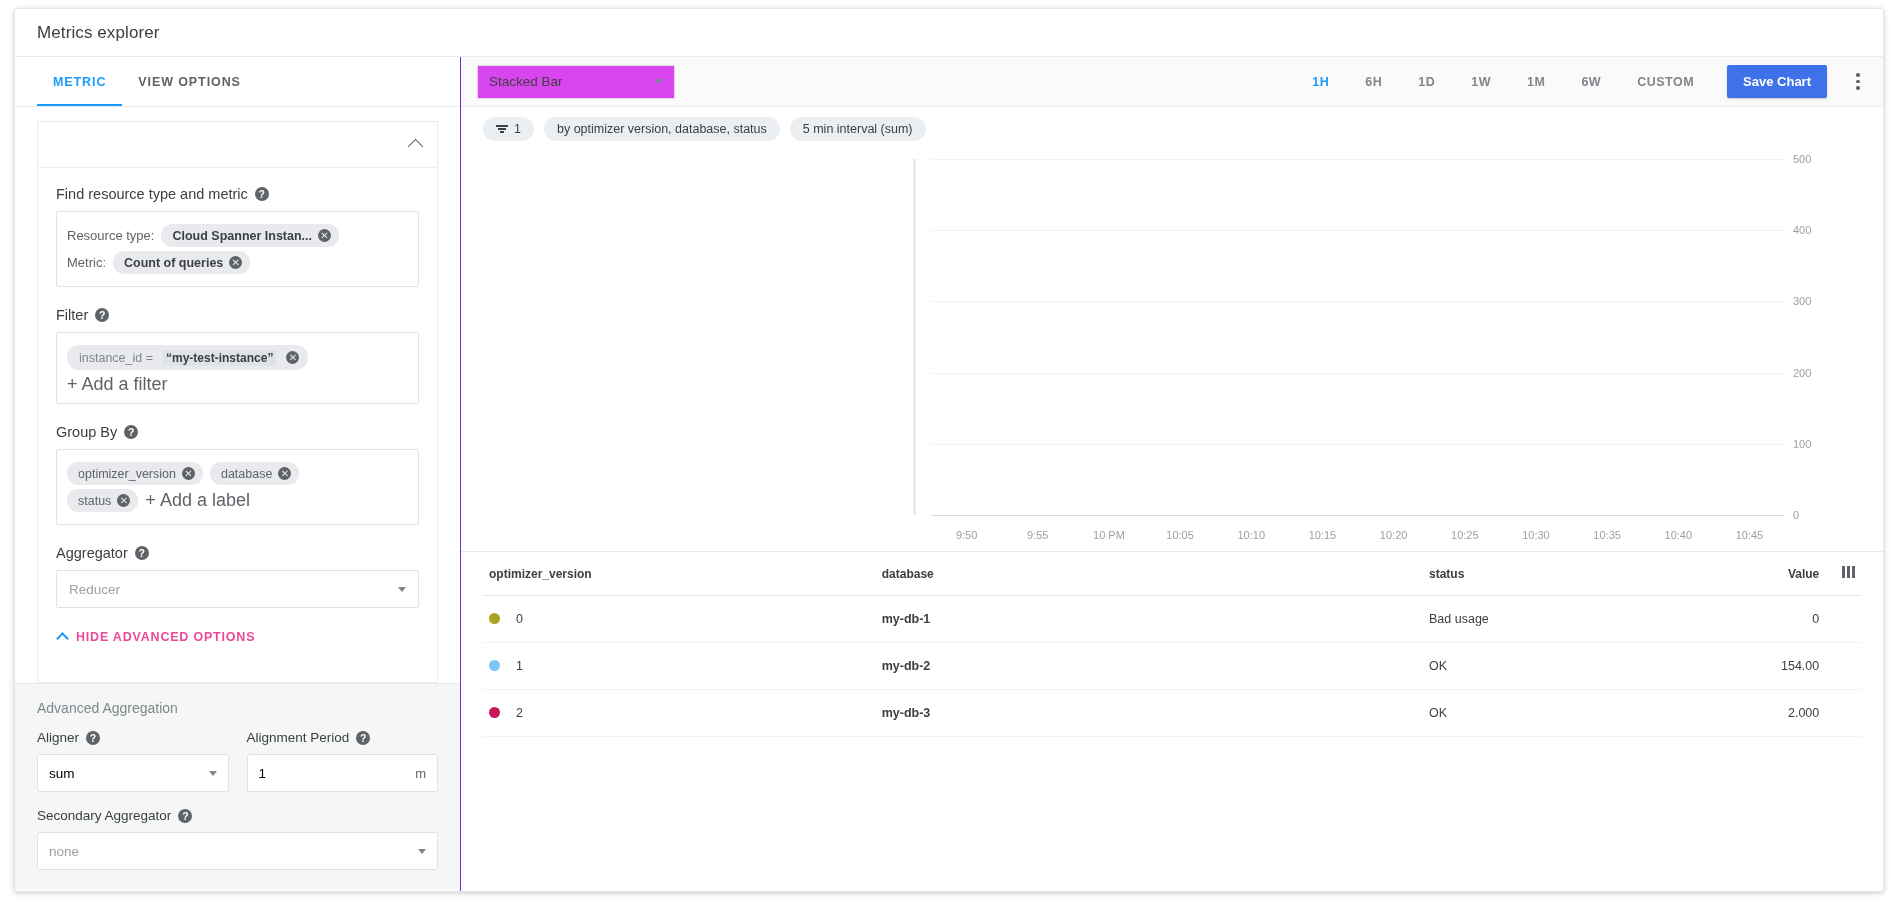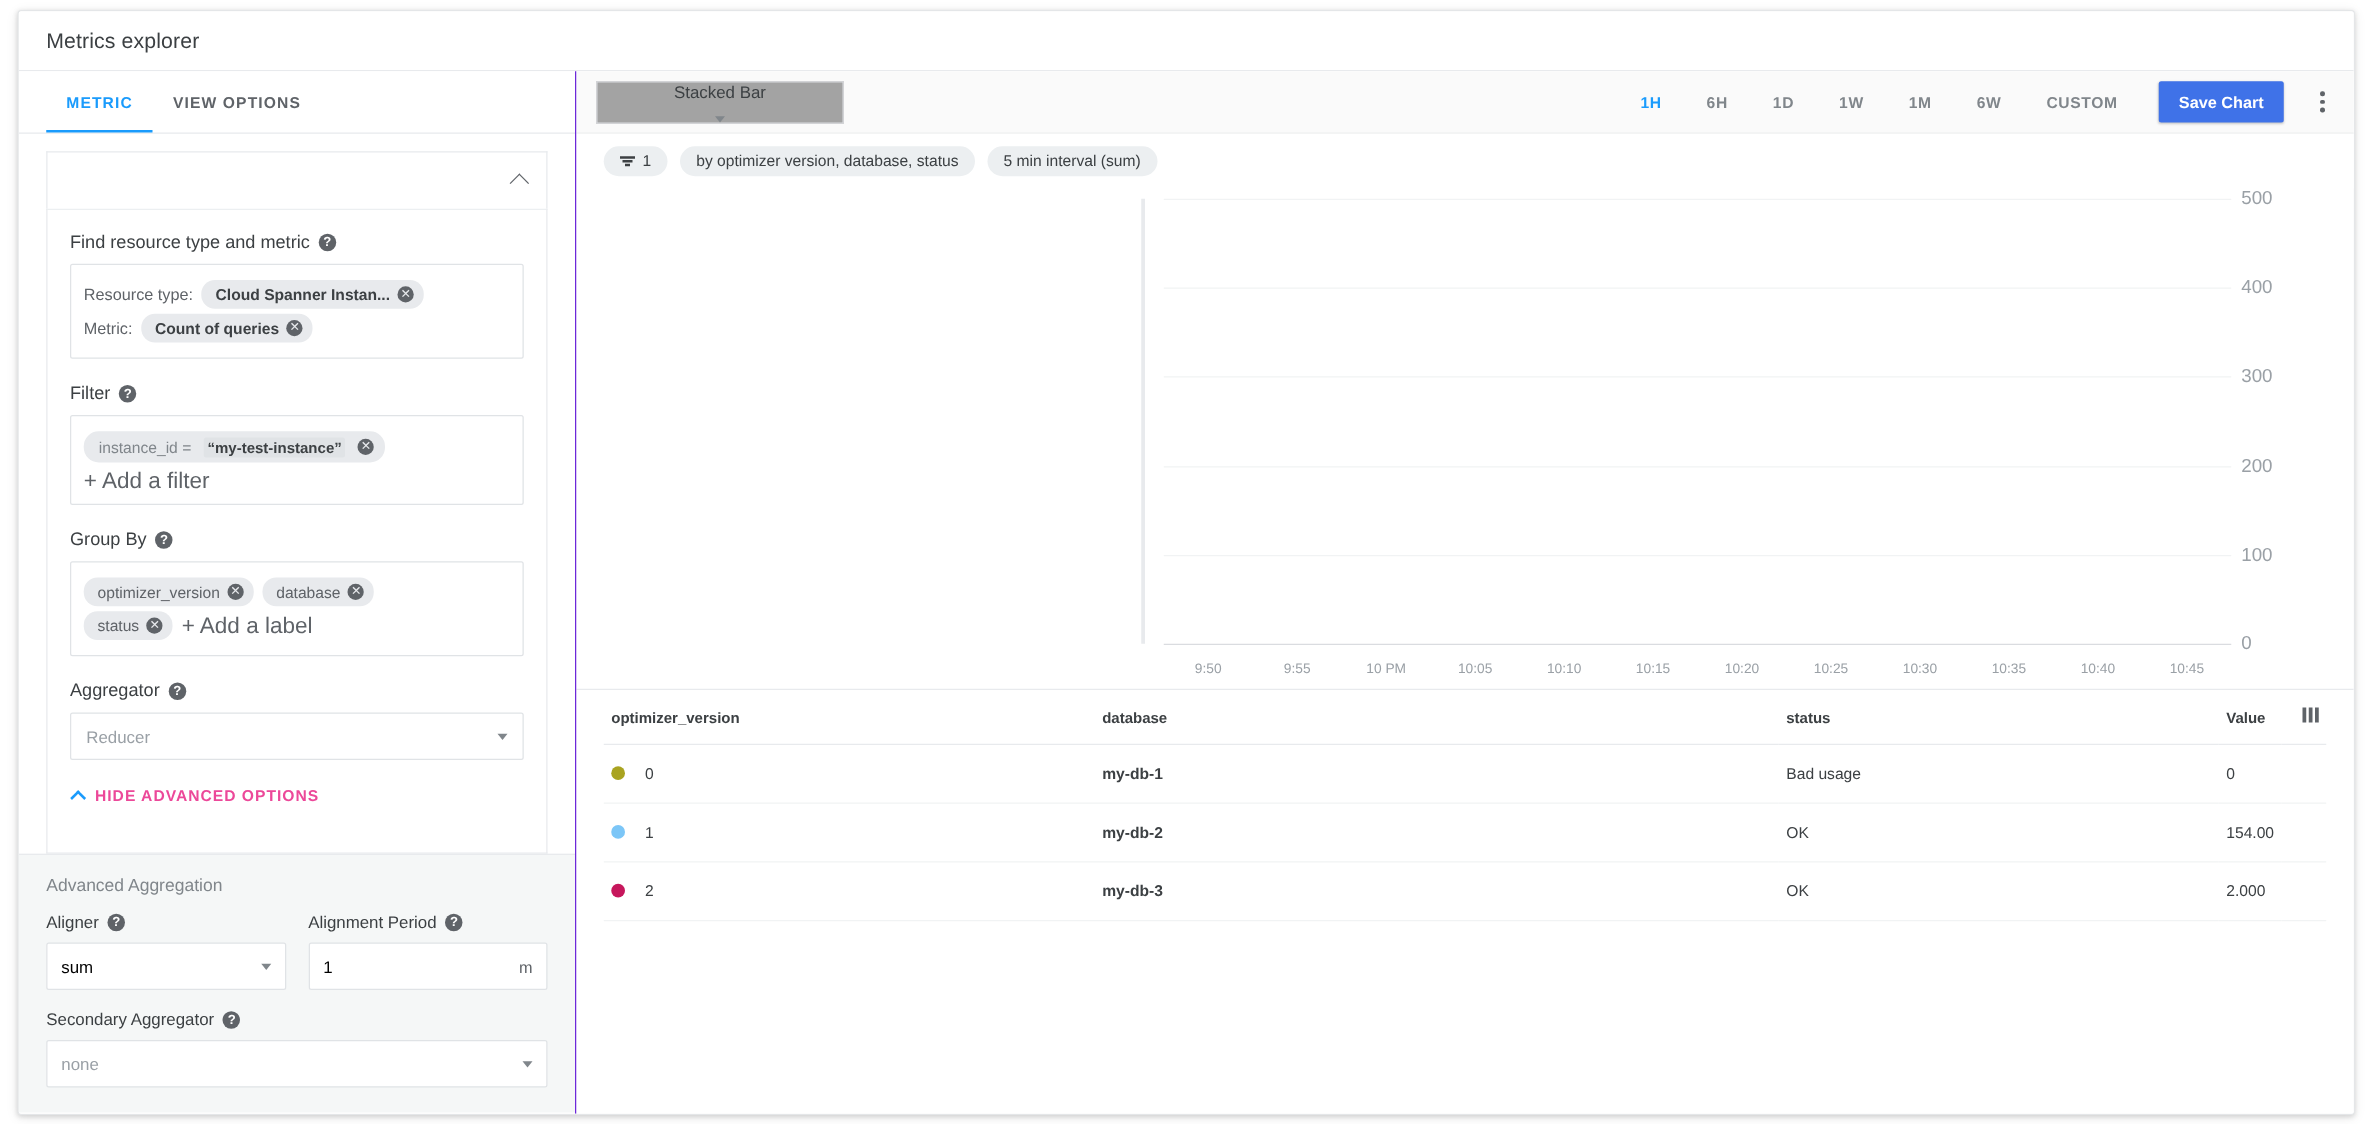--- a/index.html
+++ b/index.html
@@ -107,23 +107,23 @@
   }
   .unit { color: #5f6368; font-size: 13px; }
 
   
   .right { flex: 1; display: flex; flex-direction: column; background: #fff; min-width: 0; }
   .toolbar {
     height: 50px; display: flex; align-items: center; padding: 0 14px 0 16px;
     border-bottom: 1px solid #ebedee; background: #fafafa; gap: 10px;
   }
   .chart-type {
-    width: 198px; height: 34px; border: 1px solid #dadce0; background: #a3a3a3;
+    width: 198px; height: 34px; border: 1px solid #dadce0; background: #d946ef;
     display: flex; align-items: center; justify-content: space-between; padding: 0 11px;
-    font-size: 13.5px; color: #3c4043; flex-direction: column;
+    font-size: 13.5px; color: #3c4043;
   }
   .tb-spacer { flex: 1; }
   .range-btn {
     font-size: 12.5px; font-weight: bold; color: #80868b; letter-spacing: .5px;
     padding: 6px 13px; cursor: pointer;
   }
   .range-btn.active { color: #1a9bfc; }
   .save-btn {
     background: #3f72e8; color: #fff; font-size: 13px; font-weight: bold;
     padding: 9px 16px; border-radius: 2px; cursor: pointer; margin-left: 10px;
@@ -144,21 +144,21 @@
   .filt-icon i:nth-child(2) { width: 8px; }
   .filt-icon i:nth-child(3) { width: 4px; }
 
   
   .chart-wrap { position: relative; height: 400px; padding: 0 0 0 10px; }
   .plot { position: absolute; left: 470px; top: 8px; right: 98px; bottom: 36px; }
   .plot-inner { position: absolute; left: 0; right: 0; top: 0; bottom: 0; }
   .gridline { position: absolute; left: 0; right: 0; height: 1px; background: #f1f3f4; }
   .gridline.zero { background: #dadce0; }
   .ytick {
-    position: absolute; right: -52px; font-size: 15px; color: #9aa0a6;
+    position: absolute; right: -52px; font-size: 11px; color: #9aa0a6;
     transform: translateY(-50%); width: 44px;
   }
   .bars { position: absolute; left: 0; right: 0; top: 0; bottom: 0; display: flex; align-items: flex-end; }
   .barslot { flex: 1; display: flex; justify-content: center; align-items: flex-end; height: 100%; }
   .bar { width: 70%; display: flex; flex-direction: column; justify-content: flex-end; }
   .seg { width: 100%; }
   .xaxis { position: absolute; left: 0; right: 0; bottom: -26px; display: flex; }
   .xslot { flex: 1; text-align: center; font-size: 11px; color: #9aa0a6; }
   .left-pad { position: absolute; left: 452px; top: 8px; bottom: 36px; width: 3px; background: #e8eaed; }
 
@@ -166,21 +166,21 @@
   .legend { border-top: 1px solid #e8eaed; padding: 0 22px; }
   .ltable { width: 100%; border-collapse: collapse; }
   .ltable th {
     font-size: 12px; color: #3c4043; font-weight: bold; text-align: left;
     padding: 14px 6px; border-bottom: 1px solid #e8eaed;
   }
   .ltable td { font-size: 12.5px; color: #3c4043; padding: 16px 6px; border-bottom: 1px solid #f1f3f4; }
   .ltable .c-ver { width: 400px; }
   .ltable .c-db  { width: 560px; }
   .ltable .c-st  { width: 360px; }
-  .ltable .c-val { text-align: left; }
+  .ltable .c-val { text-align: right; }
   .ltable .c-cols { width: 36px; text-align: right; }
   .dot { width: 11px; height: 11px; border-radius: 50%; display: inline-block; margin-right: 16px; vertical-align: -1px; }
   .td-status { color: #5f6368; }
   .cols-icon { display: inline-flex; gap: 2px; }
   .cols-icon i { width: 3px; height: 12px; background: #5f6368; display: block; }
 </style>
 </head>
 <body>
 
 <div class="app">

